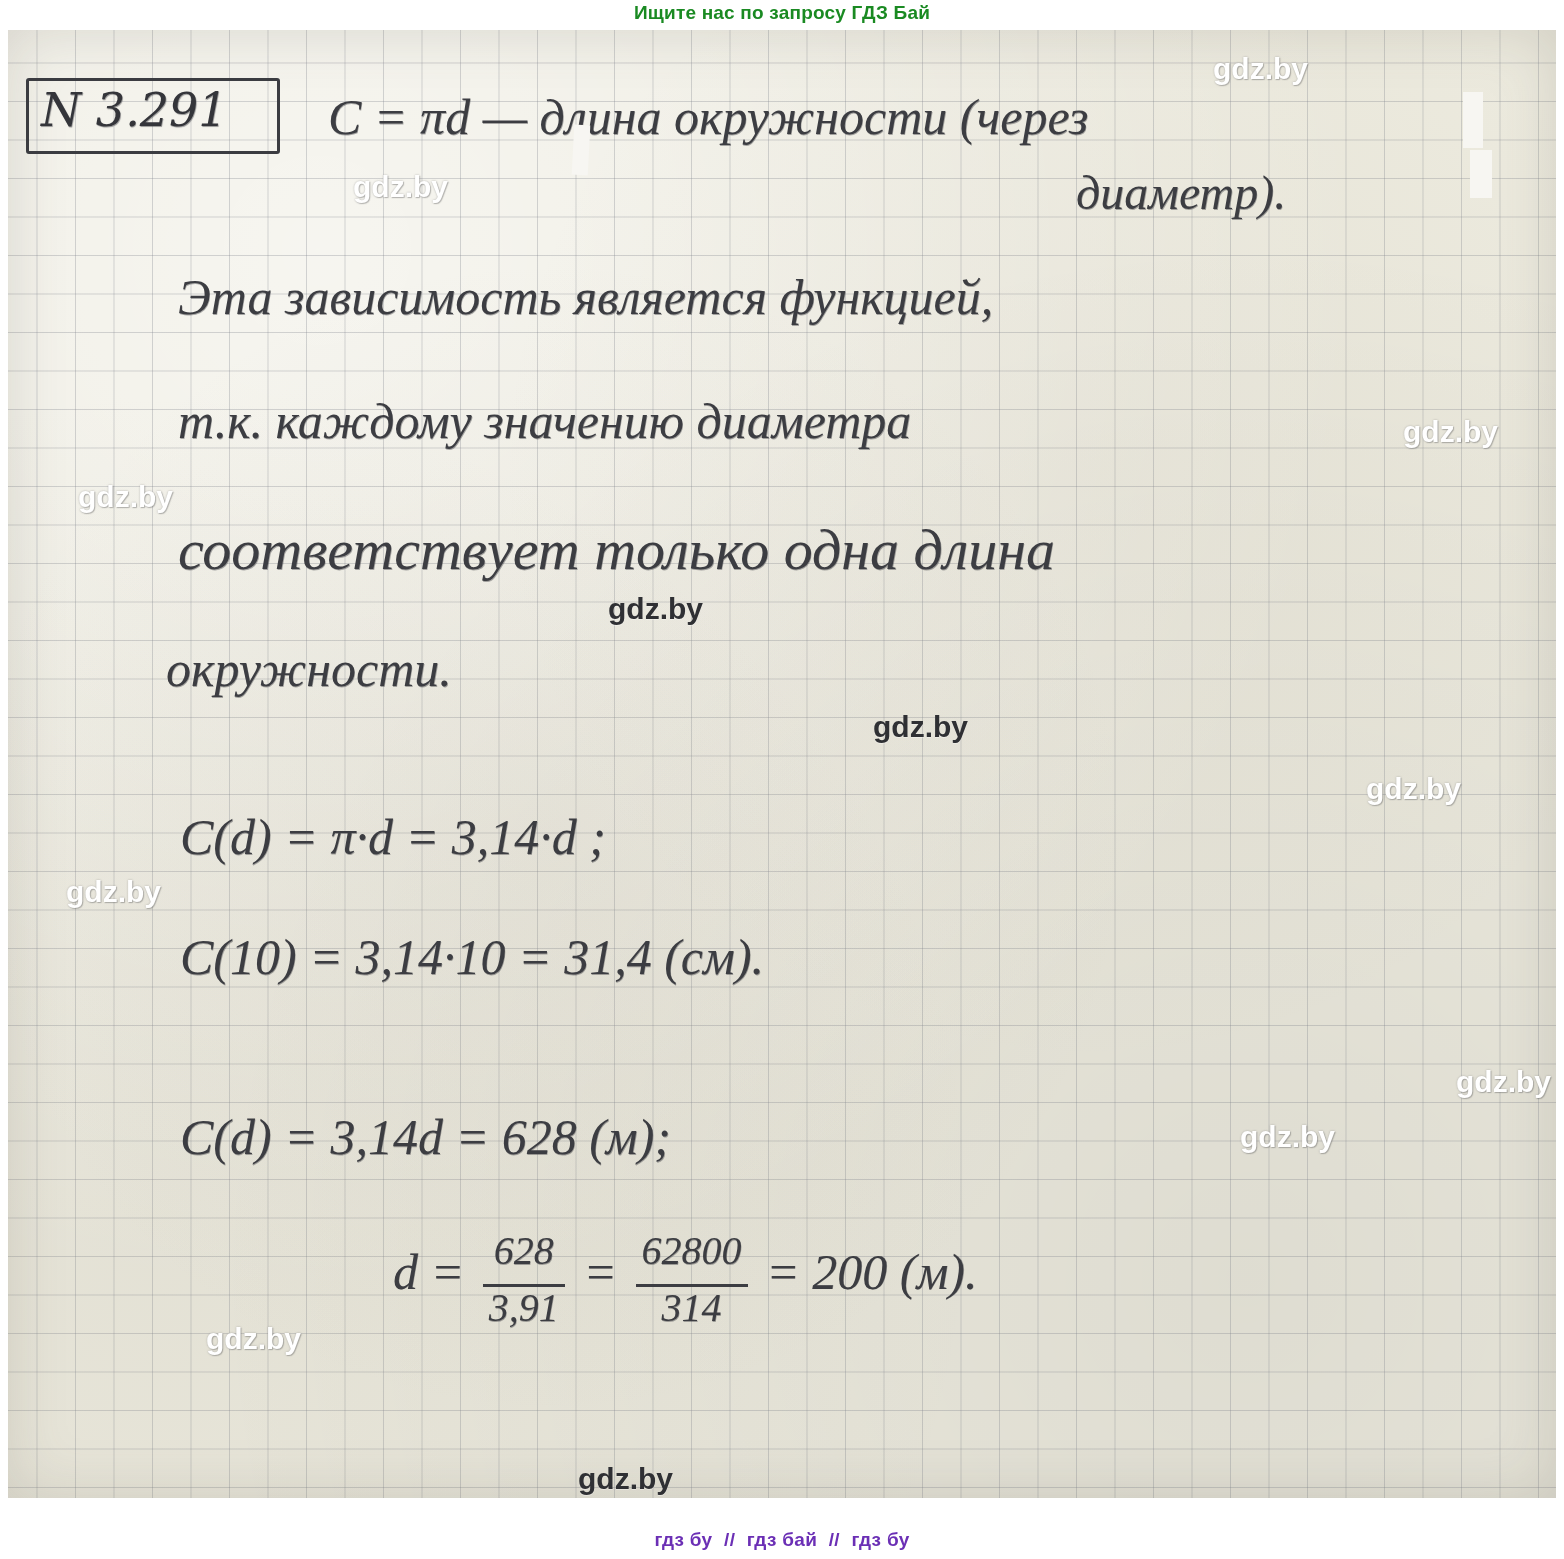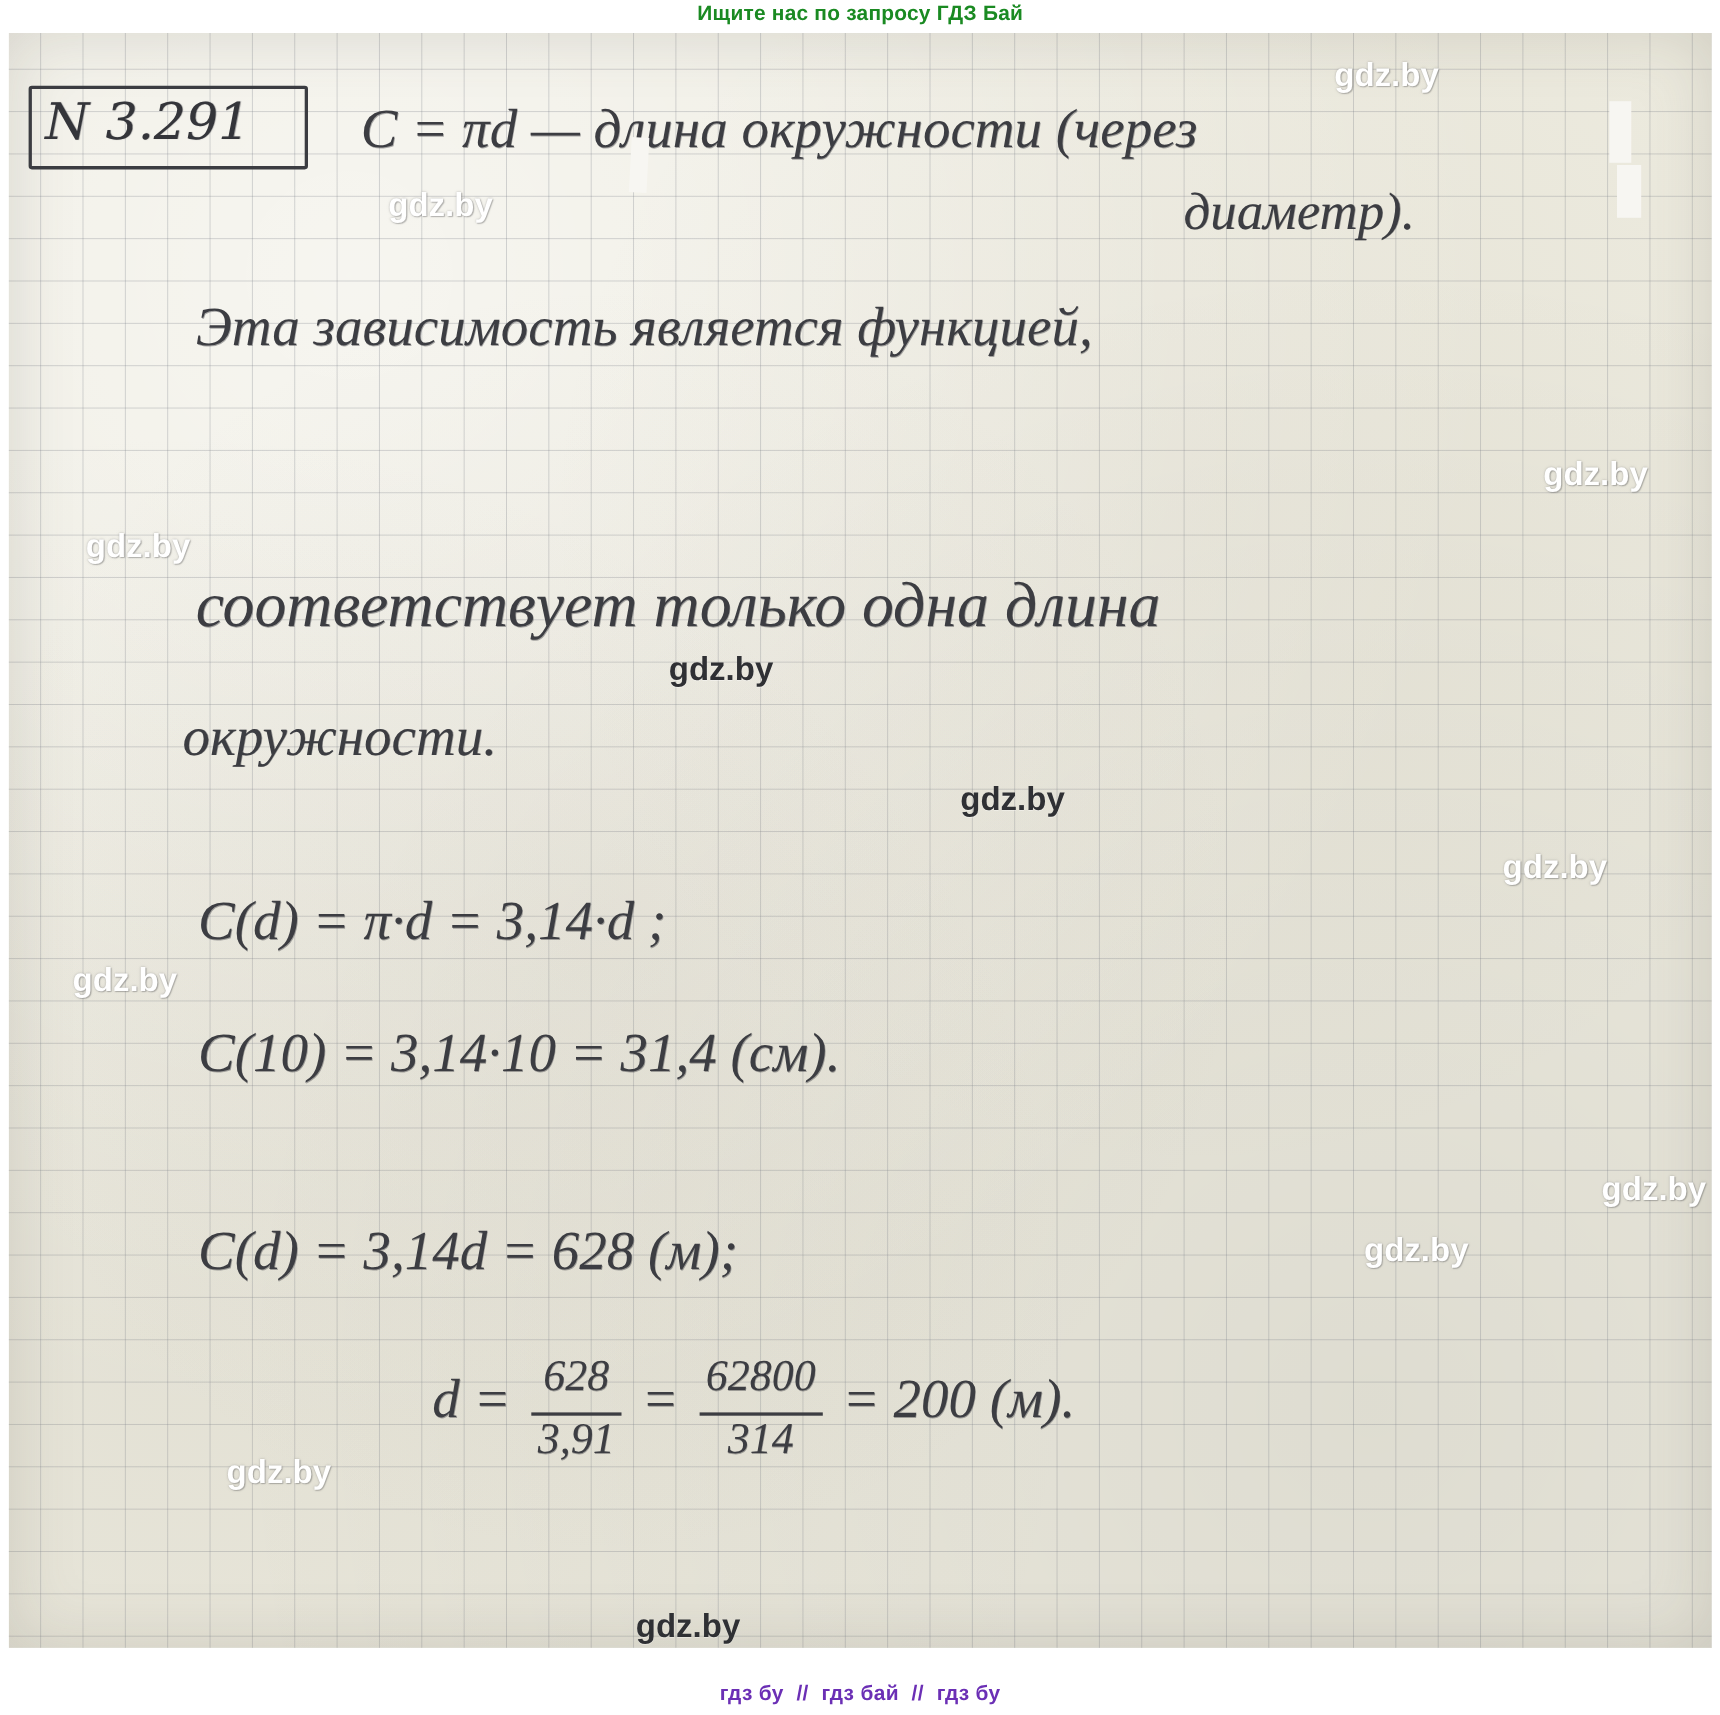--- a/index.html
+++ b/index.html
@@ -178,20 +178,21 @@
 
   <div class="sheet">
 
     <div class="ex-number">
       <span>N 3.291</span>
     </div>
 
     <div class="hand l1">C = πd  —  длина окружности (через</div>
     <div class="hand l1b">диаметр).</div>
     <div class="hand l2">Эта зависимость является функцией,</div>
+    <div class="hand l3">т.к. каждому значению диаметра</div>
     <div class="hand l4">соответствует только одна длина</div>
     <div class="hand l5">окружности.</div>
 
     <div class="hand l6">C(d) = π·d = 3,14·d ;</div>
     <div class="hand l7">C(10) = 3,14·10 = 31,4 (см).</div>
 
     <div class="hand l8">C(d) = 3,14d = 628 (м);</div>
 
     <div class="hand l9">
       <span>d =</span>

